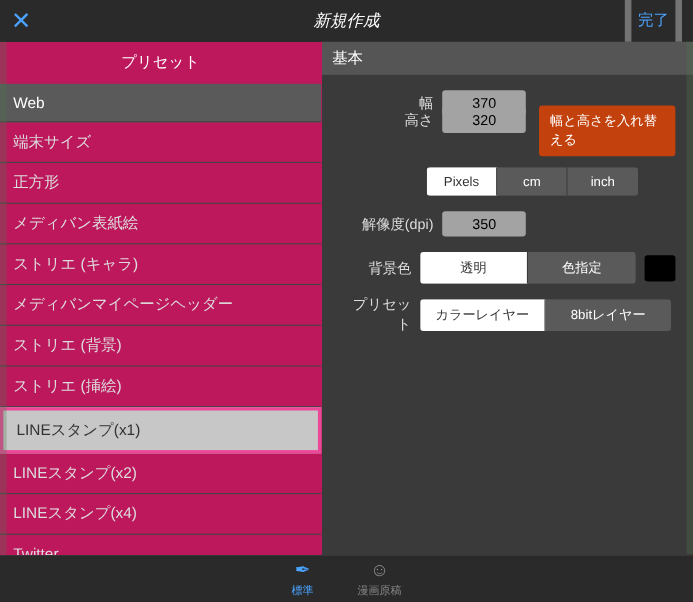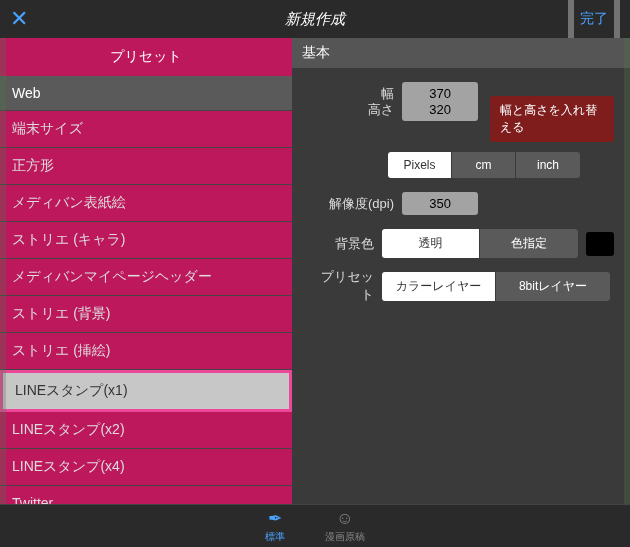--- a/index.html
+++ b/index.html
@@ -13,21 +13,21 @@
 .preset-header { text-align: center; font-size: 14px; padding: 10px 0; color: #fff; }
 .preset-item { padding: 9px 12px; font-size: 14px; border-bottom: 1px solid #444; cursor: pointer; color: #ddd; }
 .preset-item.selected-web { background: #5a5a5a; color: #fff; }
 .preset-item.highlighted { background: #c7c7c7; color: #333; border: 3px solid #ec4899; }
 .right { flex: 1; background: #3a3a3a; }
 .section-header { background: #555; padding: 6px 10px; font-size: 14px; }
 .form-area { padding: 14px 16px; }
 .row { display: flex; align-items: center; margin-bottom: 10px; gap: 8px; }
 .label { font-size: 13px; color: #ddd; text-align: right; }
 .input-box { background: #a3a3a3; color: #000; text-align: right; padding: 4px 27px; width: 76px; font-size: 13px; border-radius: 3px; }
-.swap-btn { background: #7f1d1d; color: #fff; font-size: 12px; padding: 6px 10px; border-radius: 3px; cursor: pointer; position: absolute; }
+.swap-btn { background: #c2410c; color: #fff; font-size: 12px; padding: 6px 10px; border-radius: 3px; cursor: pointer; position: absolute; }
 .seg-group { display: flex; border-radius: 3px; overflow: hidden; }
 .seg { background: #5a5a5a; color: #fff; font-size: 12px; padding: 6px 0; text-align: center; cursor: pointer; border-right: 1px solid #3a3a3a; }
 .seg:last-child { border-right: none; }
 .seg.active { background: #fff; color: #333; }
 .color-swatch { width: 28px; height: 24px; background: #000; border-radius: 3px; cursor: pointer; }
 .footer { position: absolute; bottom: 0; left: 0; right: 0; height: 43px; background: #2a2a2a; display: flex; justify-content: center; align-items: center; gap: 40px; border-top: 1px solid #444; }
 .footer-tab { display: flex; flex-direction: column; align-items: center; font-size: 10px; cursor: pointer; }
 .footer-tab.active { color: #4aa3ff; }
 .footer-tab.inactive { color: #888; }
 .footer-icon { font-size: 17px; margin-bottom: 1px; }

